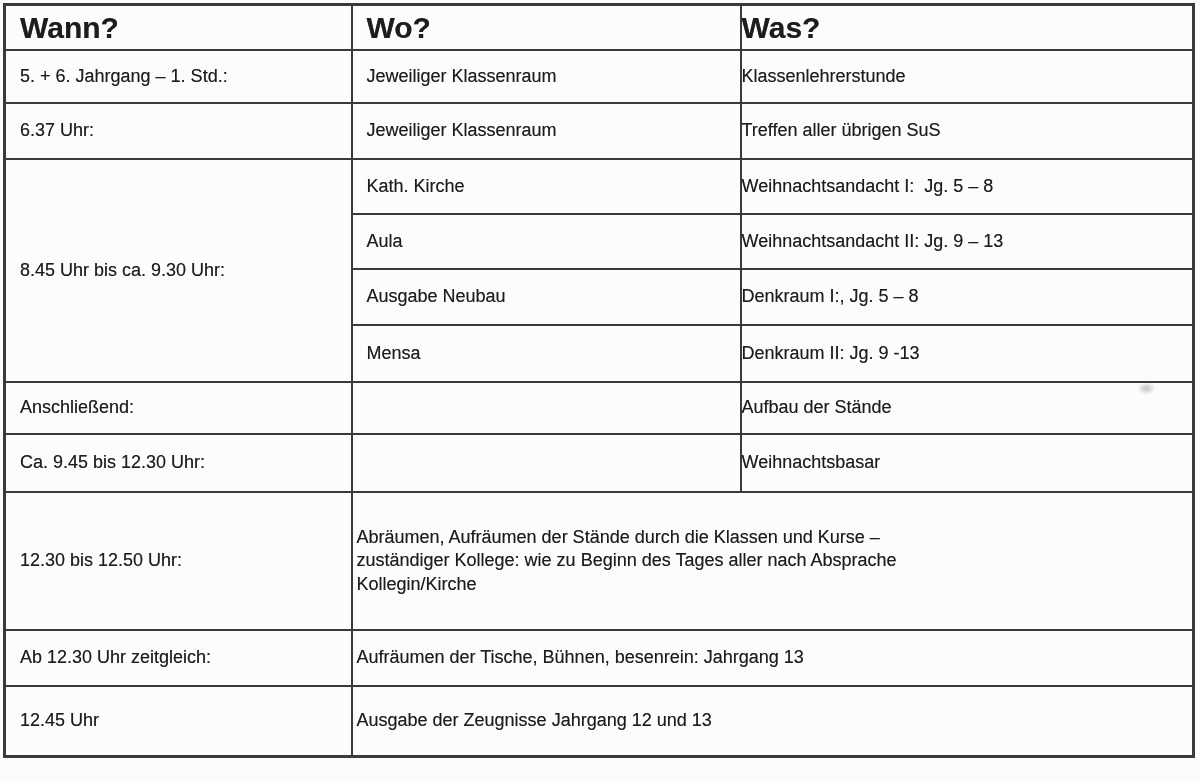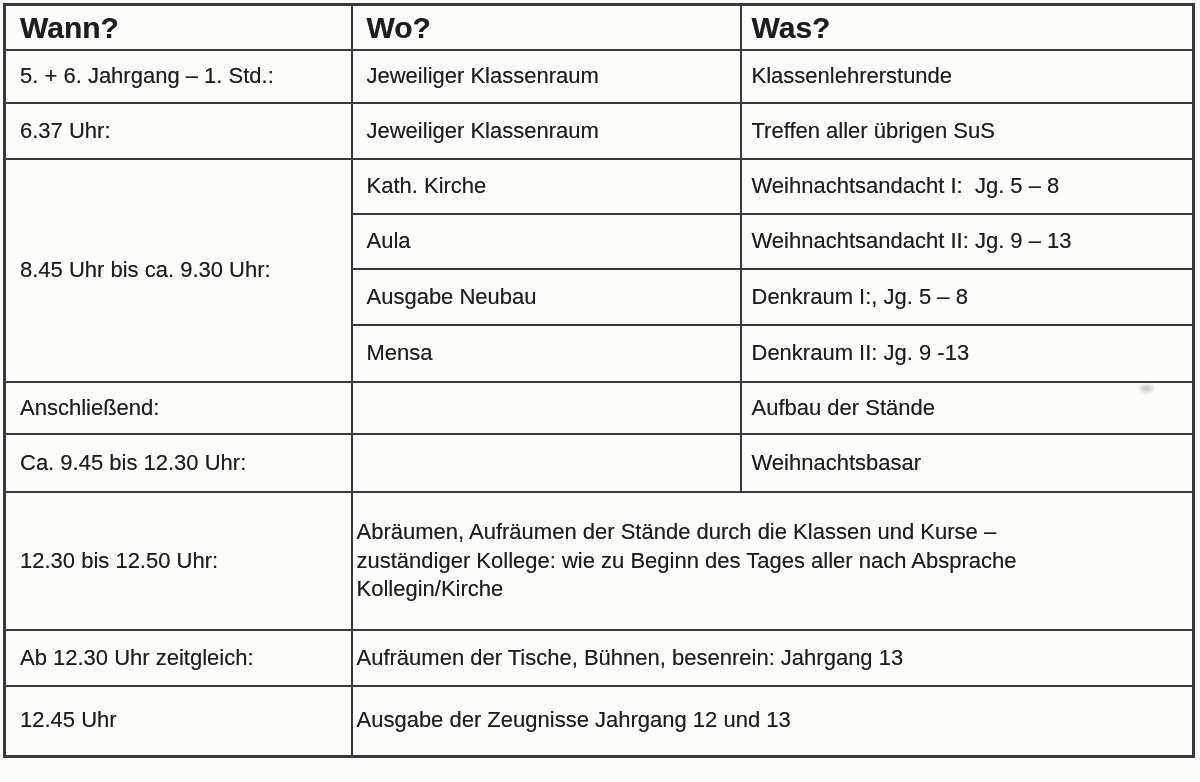--- a/index.html
+++ b/index.html
@@ -24,30 +24,30 @@
     top: 3px;
     width: 1189px;
     border-collapse: collapse;
     table-layout: fixed;
     border: 3px solid #3a3a3a;
     background: transparent;
   }
   table.schedule td {
     border: 2px solid #3a3a3a;
     vertical-align: middle;
-    font-size: 22px;
+    font-size: 18px;
     line-height: 1.3;
     padding: 2px 10px 2px 14px;
     color: #1d1d1d;
     text-shadow: 0 0 0.5px rgba(20,20,20,0.55);
     overflow: hidden;
     white-space: nowrap;
   }
   table.schedule td.c2 { }
-  table.schedule td.c3 { padding-left: 10px; }
+  table.schedule td.c3 { padding-left: 0; }
   table.schedule td.merged { padding-left: 4px; white-space: normal; }
   table.schedule td.header {
     font-weight: bold;
     font-size: 30px;
   }
   td.para { line-height: 31px; }
   .para-line { white-space: nowrap; }
   .smudge {
     position: absolute;
     left: 1138px;

